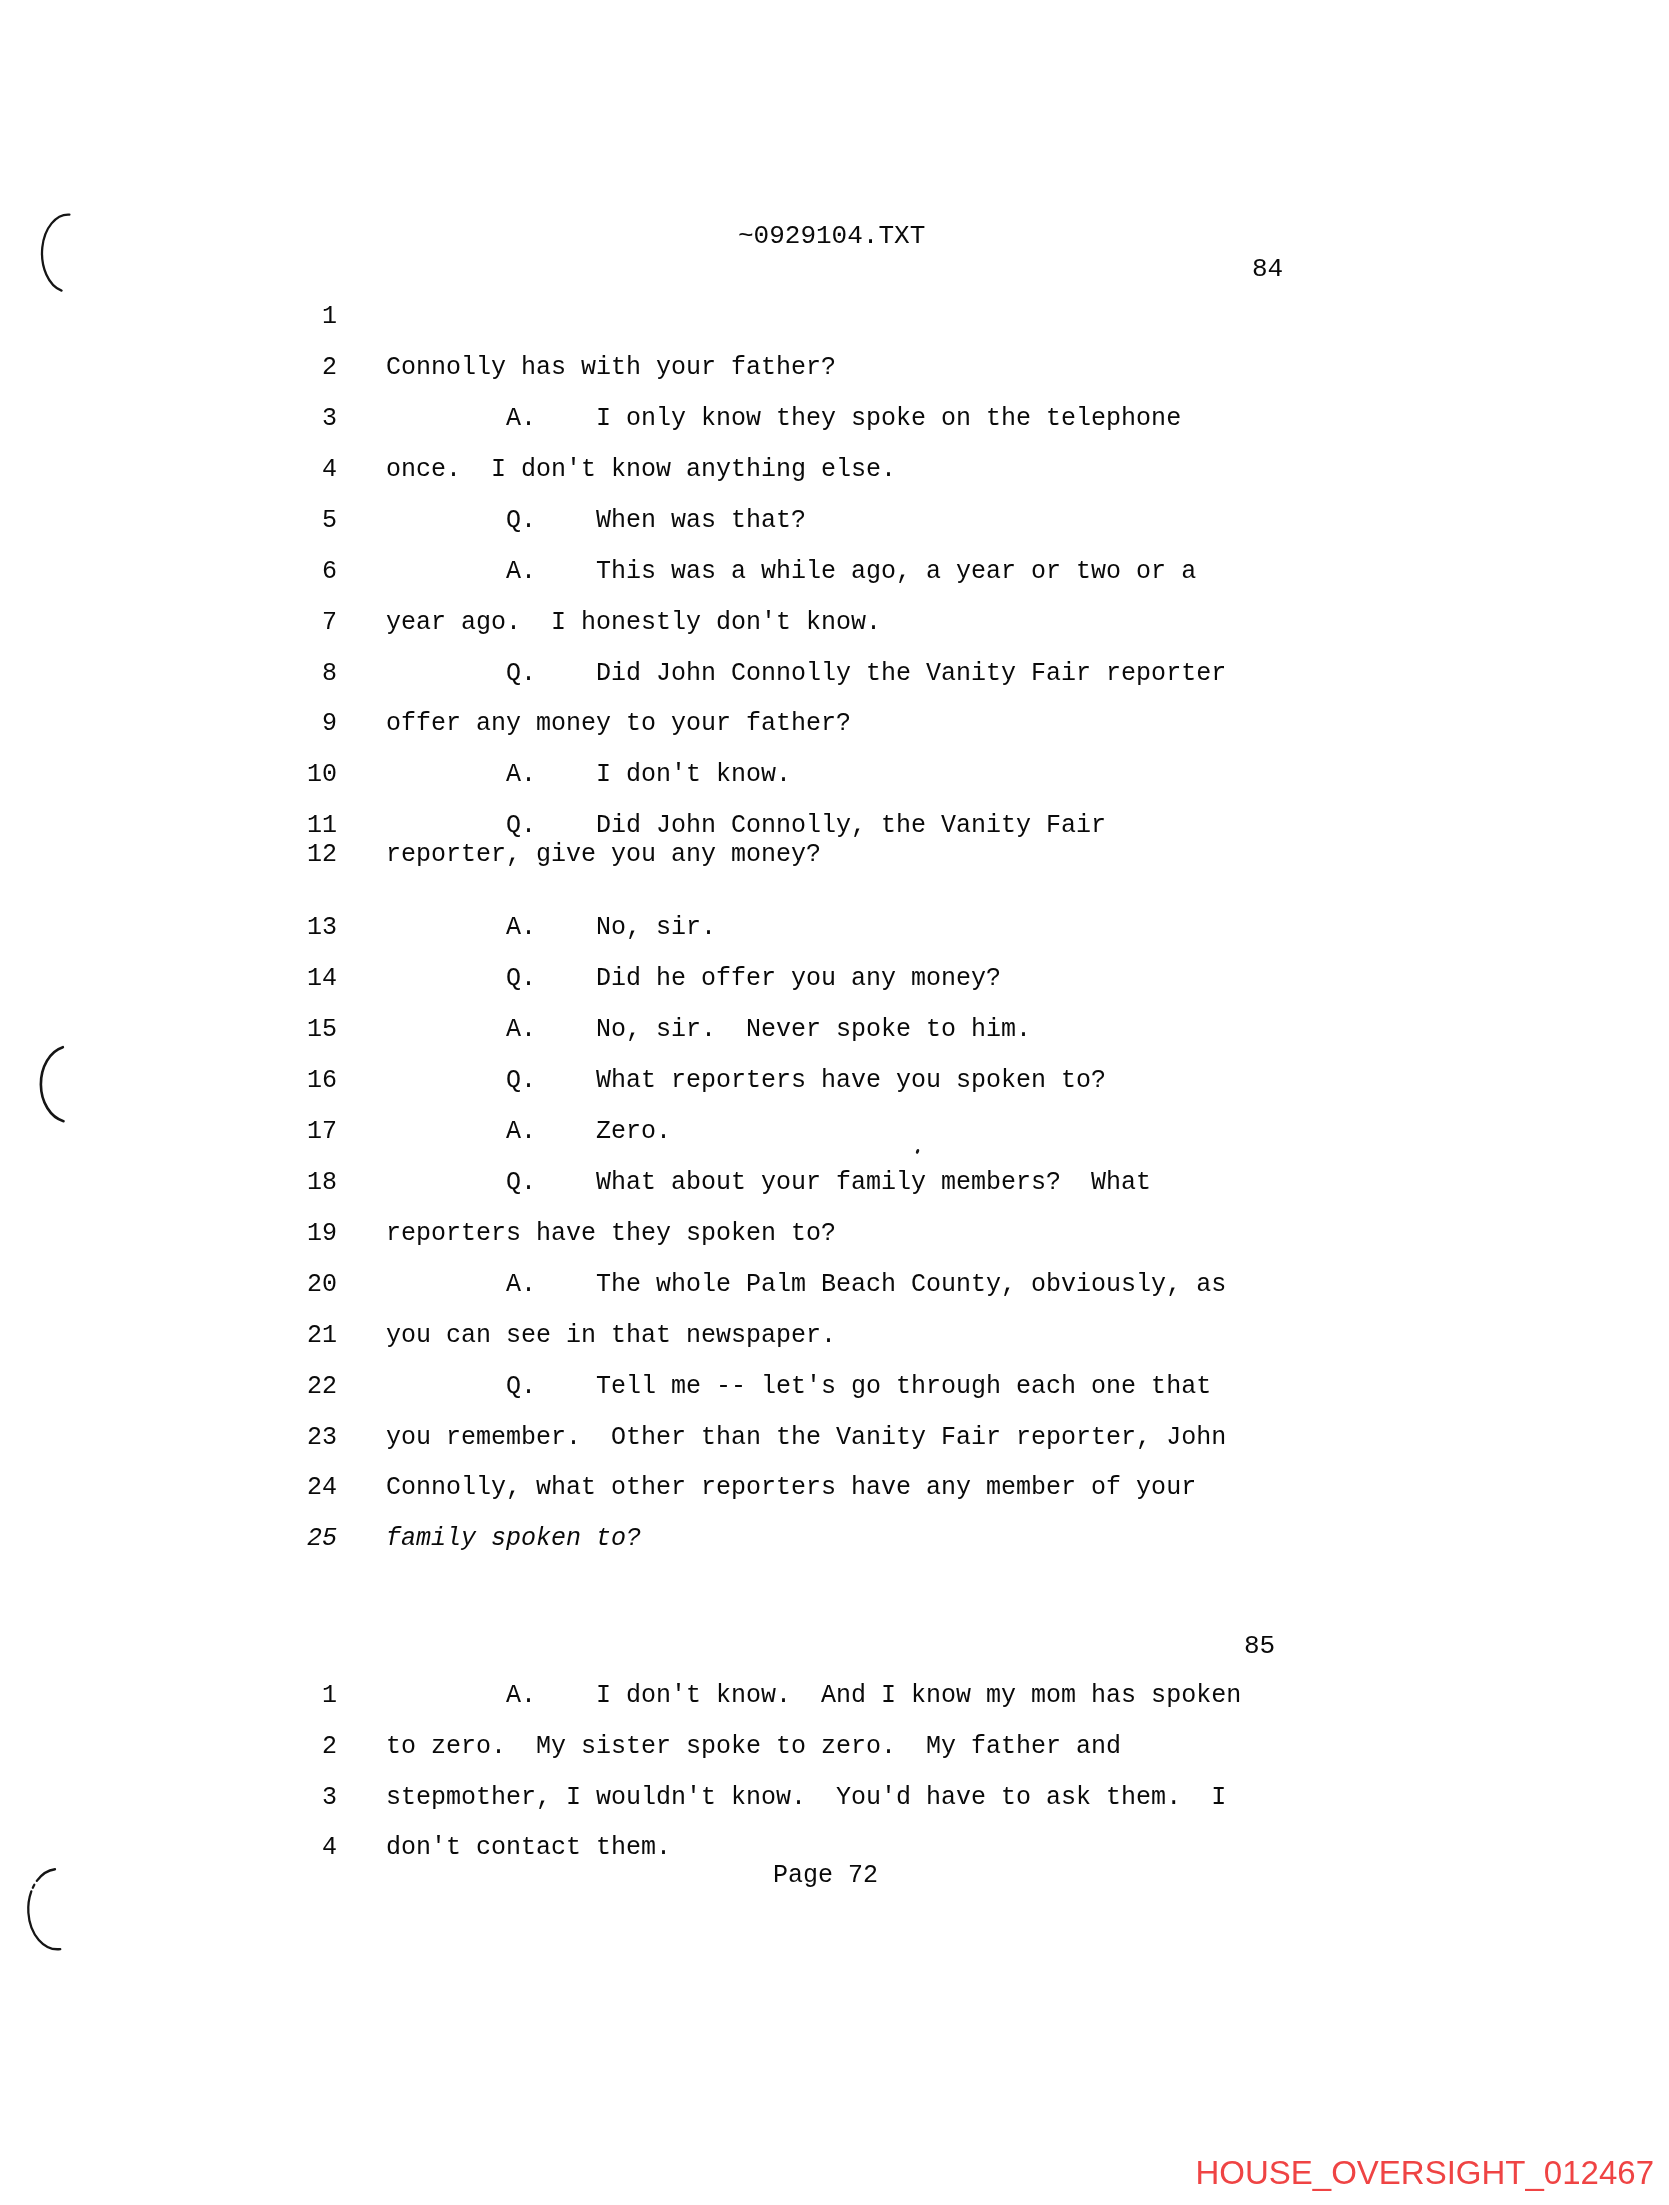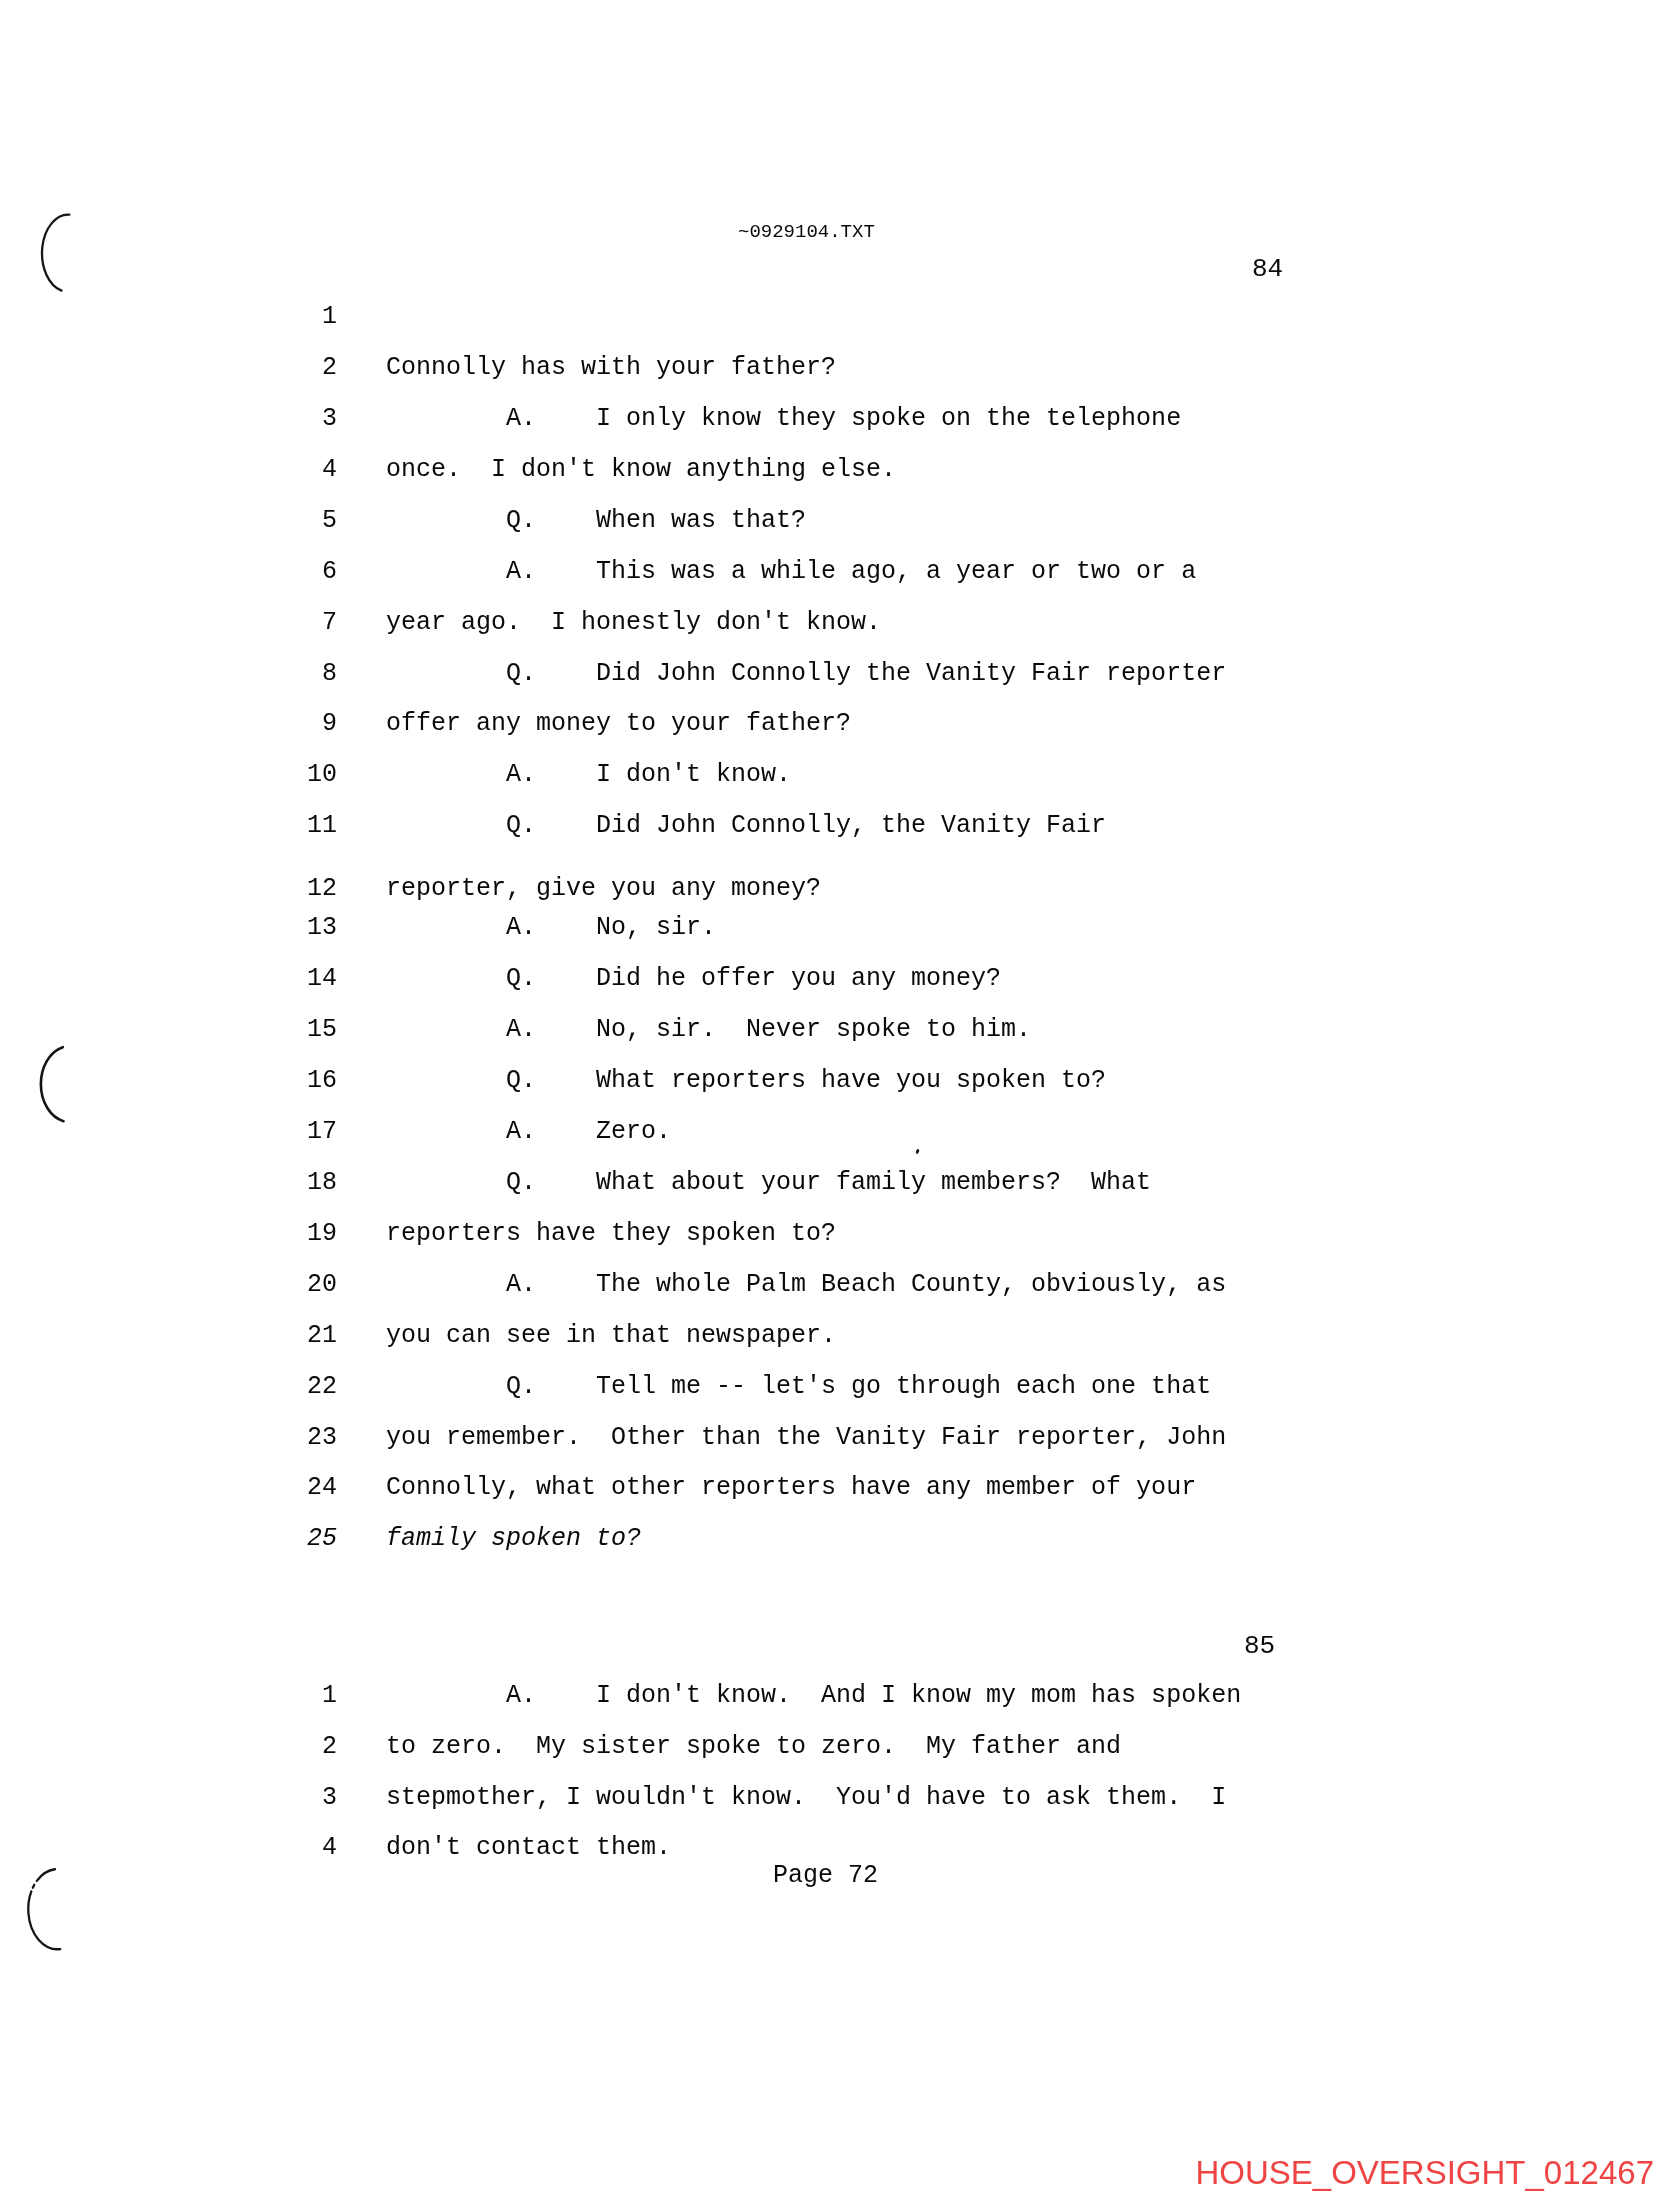--- a/index.html
+++ b/index.html
@@ -14,21 +14,21 @@
     margin: 0 auto;
     background: #ffffff;
     overflow: hidden;
     font-family: "Liberation Mono", "DejaVu Sans Mono", monospace;
     color: #0a0a0a;
   }
   .doc-header {
     position: absolute;
     top: 223px;
     left: 738px;
-    font-size: 19px;
+    font-size: 26px;
     line-height: 1;
     white-space: pre;
   }
   .pageno {
     position: absolute;
     font-size: 26px;
     line-height: 1;
     white-space: pre;
   }
   .pageno-84 { top: 256px; left: 1252px; }
@@ -111,21 +111,21 @@
       <div class="trow" style="top: 352px;"><span class="lnum">2</span><span class="ltext">Connolly has with your father?</span></div>
       <div class="trow" style="top: 403px;"><span class="lnum">3</span><span class="ltext">        A.    I only know they spoke on the telephone</span></div>
       <div class="trow" style="top: 454px;"><span class="lnum">4</span><span class="ltext">once.  I don't know anything else.</span></div>
       <div class="trow" style="top: 505px;"><span class="lnum">5</span><span class="ltext">        Q.    When was that?</span></div>
       <div class="trow" style="top: 556px;"><span class="lnum">6</span><span class="ltext">        A.    This was a while ago, a year or two or a</span></div>
       <div class="trow" style="top: 607px;"><span class="lnum">7</span><span class="ltext">year ago.  I honestly don't know.</span></div>
       <div class="trow" style="top: 658px;"><span class="lnum">8</span><span class="ltext">        Q.    Did John Connolly the Vanity Fair reporter</span></div>
       <div class="trow" style="top: 708px;"><span class="lnum">9</span><span class="ltext">offer any money to your father?</span></div>
       <div class="trow" style="top: 759px;"><span class="lnum">10</span><span class="ltext">        A.    I don't know.</span></div>
       <div class="trow" style="top: 810px;"><span class="lnum">11</span><span class="ltext">        Q.    Did John Connolly, the Vanity Fair</span></div>
-      <div class="trow" style="top: 873px;"><span class="lnum">12</span><span class="ltext">reporter, give you any money?</span></div>
+      <div class="trow" style="top: 839px;"><span class="lnum">12</span><span class="ltext">reporter, give you any money?</span></div>
       <div class="trow" style="top: 912px; padding-left: 8px;"><span class="lnum">13</span><span class="ltext">        A.    No, sir.</span></div>
       <div class="trow" style="top: 963px;"><span class="lnum">14</span><span class="ltext">        Q.    Did he offer you any money?</span></div>
       <div class="trow" style="top: 1014px;"><span class="lnum">15</span><span class="ltext">        A.    No, sir.  Never spoke to him.</span></div>
       <div class="trow" style="top: 1065px;"><span class="lnum">16</span><span class="ltext">        Q.    What reporters have you spoken to?</span></div>
       <div class="trow" style="top: 1116px;"><span class="lnum">17</span><span class="ltext">        A.    Zero.</span></div>
       <div class="trow" style="top: 1167px;"><span class="lnum">18</span><span class="ltext">        Q.    What about your family members?  What</span></div>
       <div class="trow" style="top: 1218px;"><span class="lnum">19</span><span class="ltext">reporters have they spoken to?</span></div>
       <div class="trow" style="top: 1269px;"><span class="lnum">20</span><span class="ltext">        A.    The whole Palm Beach County, obviously, as</span></div>
       <div class="trow" style="top: 1320px;"><span class="lnum">21</span><span class="ltext">you can see in that newspaper.</span></div>
       <div class="trow" style="top: 1371px; padding-left: 16px;"><span class="lnum">22</span><span class="ltext">        Q.    Tell me -- let's go through each one that</span></div>

